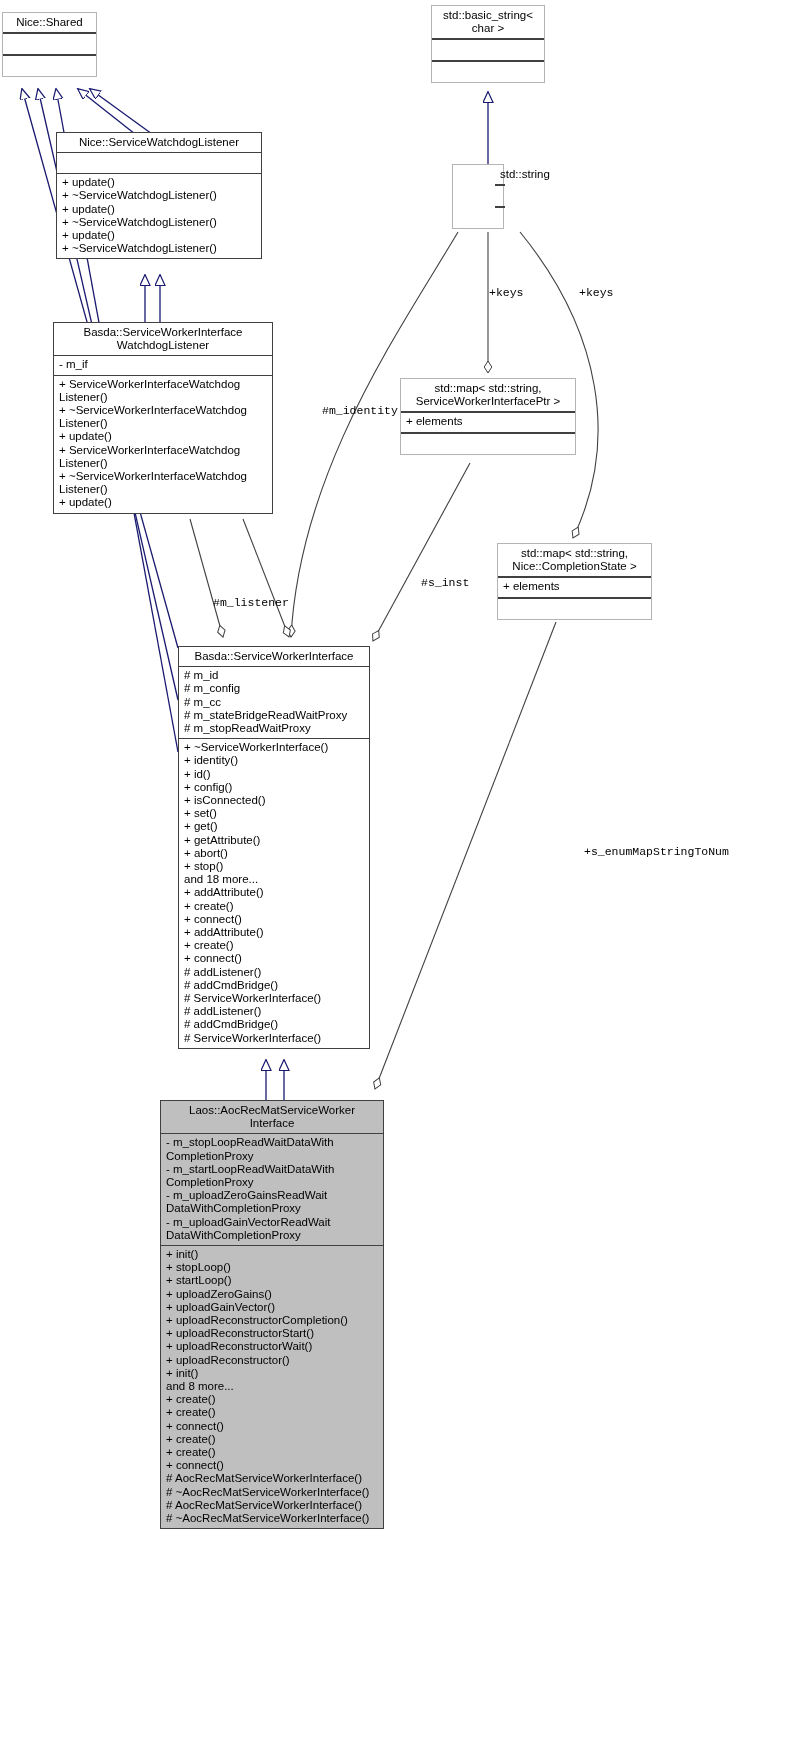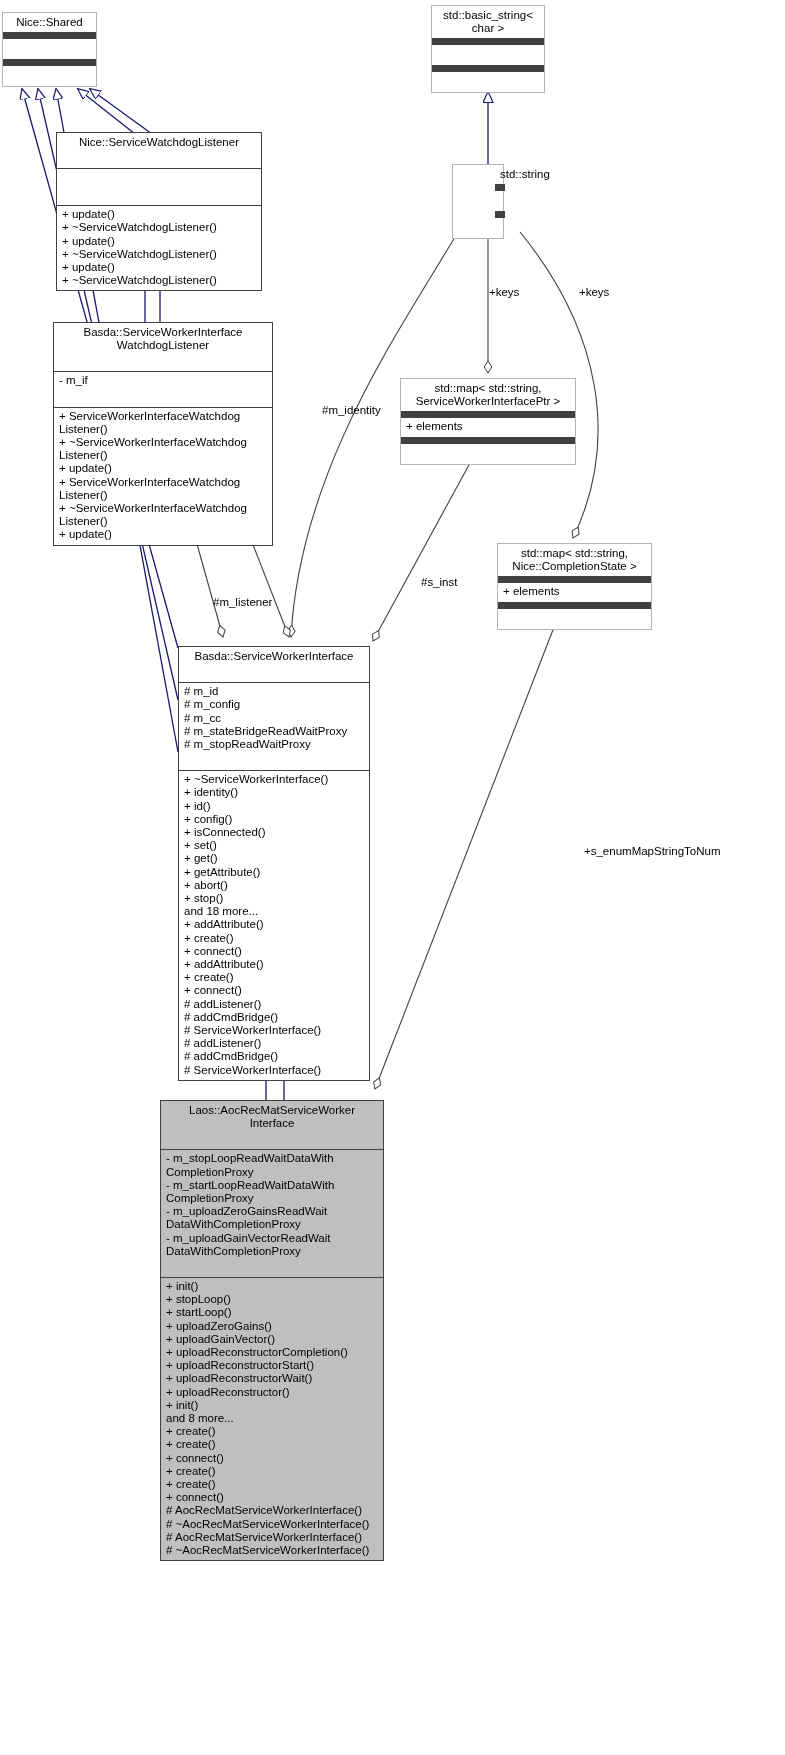--- a/index.html
+++ b/index.html
@@ -44,43 +44,42 @@
   .node.highlight {
     border: 1px solid #404040;
     background: #bfbfbf;
   }
   .node .title {
     text-align: center;
     padding: 3px 5px 3px 5px;
     white-space: pre-line;
   }
   .node .sep {
-    border-top: 7px solid #404040;
+    border-top: 2px solid #404040;
   }
   .node.solid .sep, .node.highlight .sep {
     border-top: 1px solid #404040;
-    margin-top: 16px;
   }
   .node .compartment {
     padding: 2px 5px 3px 5px;
   }
   .node .compartment.empty {
     height: 12px;
     padding: 4px 5px;
   }
   .node .row {
     white-space: pre-wrap;
     text-align: left;
   }
   .edge-label {
     position: absolute;
     font-size: 11.5px;
     color: #000;
     white-space: nowrap;
-    font-family: Liberation Sans, sans-serif;
+    font-family: Liberation Mono, monospace;
   }
 </style>
 </head>
 <body>
 
 <div id="diagram">
 
   <svg class="edges" viewBox="0 0 785 1755">
     <defs>
       <marker id="inh" markerWidth="12" markerHeight="12" refX="10.5" refY="5" orient="auto" markerUnits="userSpaceOnUse">

